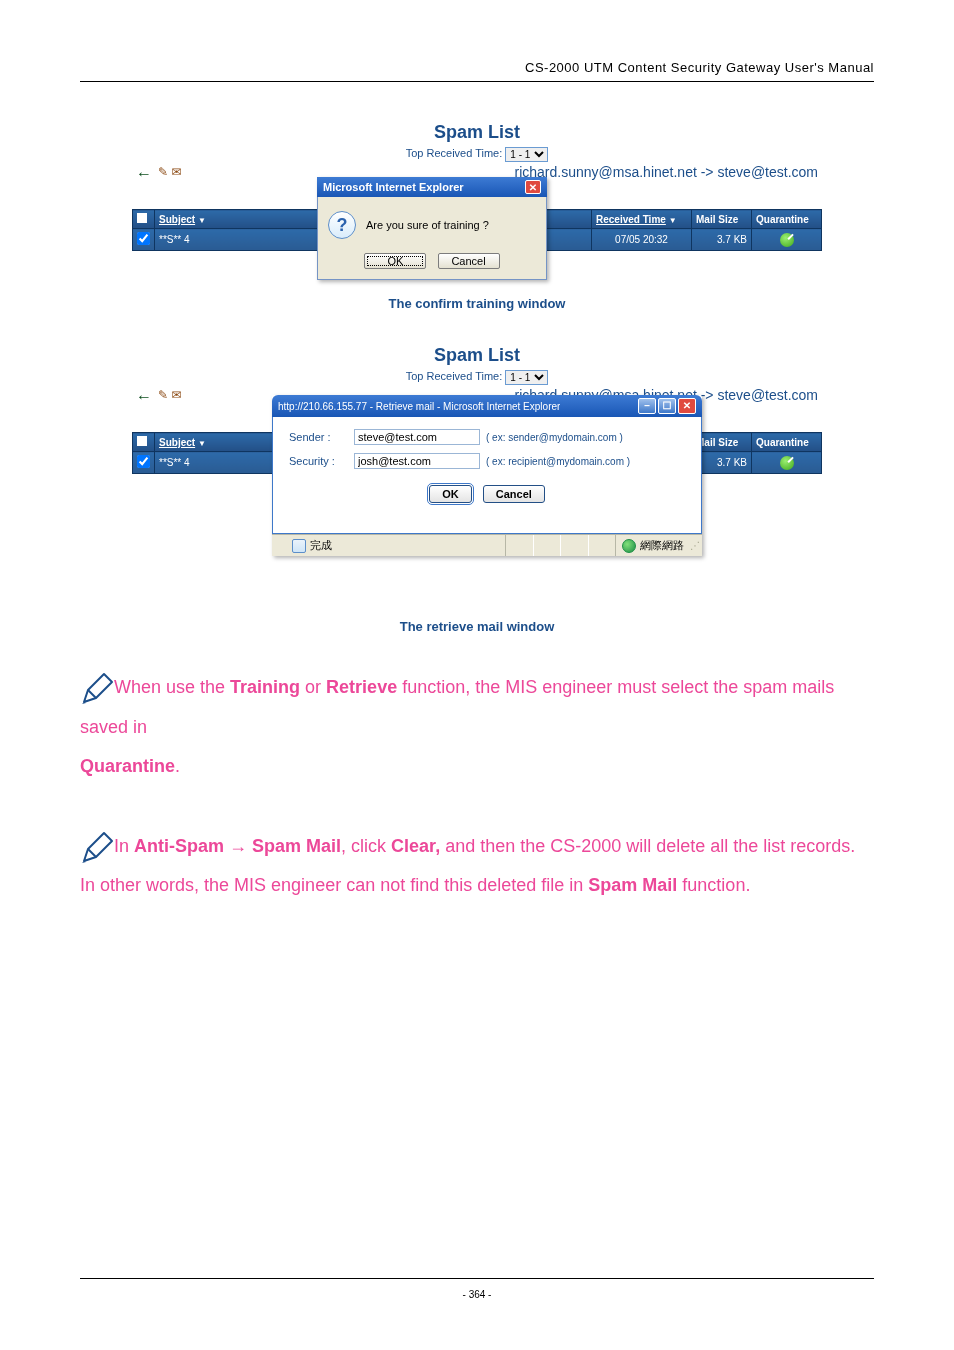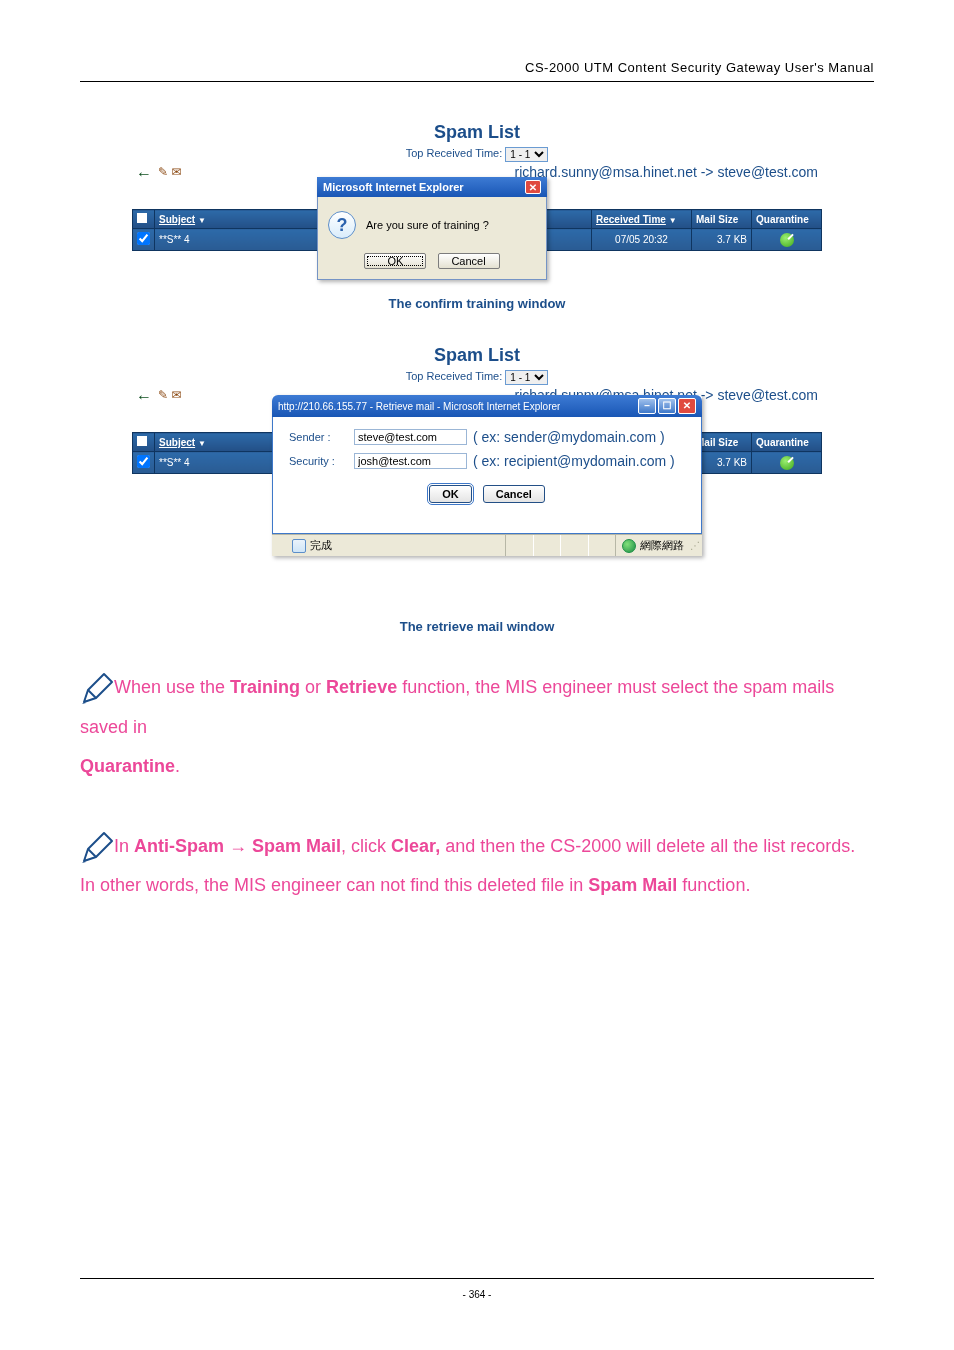--- a/index.html
+++ b/index.html
@@ -39,22 +39,22 @@
   .ie-btn.default { outline:1px dotted #000; outline-offset:-4px; }
   
   .ie-window { position:absolute; left:140px; top:50px; width:430px; font-size:11px; font-family: Tahoma, Arial, sans-serif; box-shadow:2px 2px 4px rgba(0,0,0,0.3); }
   .ie-window .ie-title { border-radius:6px 6px 0 0; }
   .ie-winctrls { display:flex; gap:2px; }
   .winbtn { width:18px; height:16px; border:1px solid #fff; border-radius:2px; background: linear-gradient(#9FC0EC,#3E78C9); color:#fff; text-align:center; font-size:10px; line-height:14px; }
   .winbtn.cls { background:#E04A3F; }
   .ie-window .content { background:#fff; border:1px solid #3E78C9; border-top:none; padding:12px 16px 0 16px; }
   .formrow { display:flex; align-items:center; margin-bottom:8px; font-size:11px; color:#1C4E8A; }
   .formrow .lbl { width:65px; }
-  .formrow input { width:113px; font-size:11px; padding:1px 3px; border:1px solid #9BB6D6; }
-  .formrow .hint { margin-left:6px; font-size:14px; color:#1C4E8A; }
+  .formrow input { width:126px; font-size:11px; padding:1px 3px; border:1px solid #9BB6D6; }
+  .formrow .hint { margin-left:6px; font-size:10px; color:#1C4E8A; }
   .btn-row2 { text-align:center; margin:16px 0 30px 0; }
   .xp-btn { display:inline-block; padding:2px 12px; font-size:11px; background: linear-gradient(#fff,#E4E4E4); border:1px solid #234F86; border-radius:3px; margin:0 4px; color:#000; font-weight:bold; }
   .xp-btn.active { outline:1px solid #3E78C9; outline-offset:1px; }
   .statusbar { background:#ECE9D8; border-top:1px solid #B7B7A6; height:22px; display:flex; align-items:center; font-size:11px; }
   .status-left { flex:1; display:flex; align-items:center; padding:0 20px; gap:4px; }
   .status-right { display:flex; align-items:center; gap:4px; padding:0 6px; border-left:1px solid #B7B7A6; height:100%; }
   .status-grip { width:12px; color:#A7A78F; font-size:10px; }
   .page-icon { width:14px; height:14px; background: linear-gradient(#eaf3fb,#cfe5f7); border:1px solid #5C8EC9; border-radius:2px; }
   .net-icon { width:14px; height:14px; border-radius:50%; background: radial-gradient(circle at 35% 35%, #81e07a, #1d8f45); border:1px solid #1d8f45; }
   .caption { color: #1C4E8A; font-weight: bold; text-align:center; font-size: 13px; margin: 14px 0 34px 0; }

